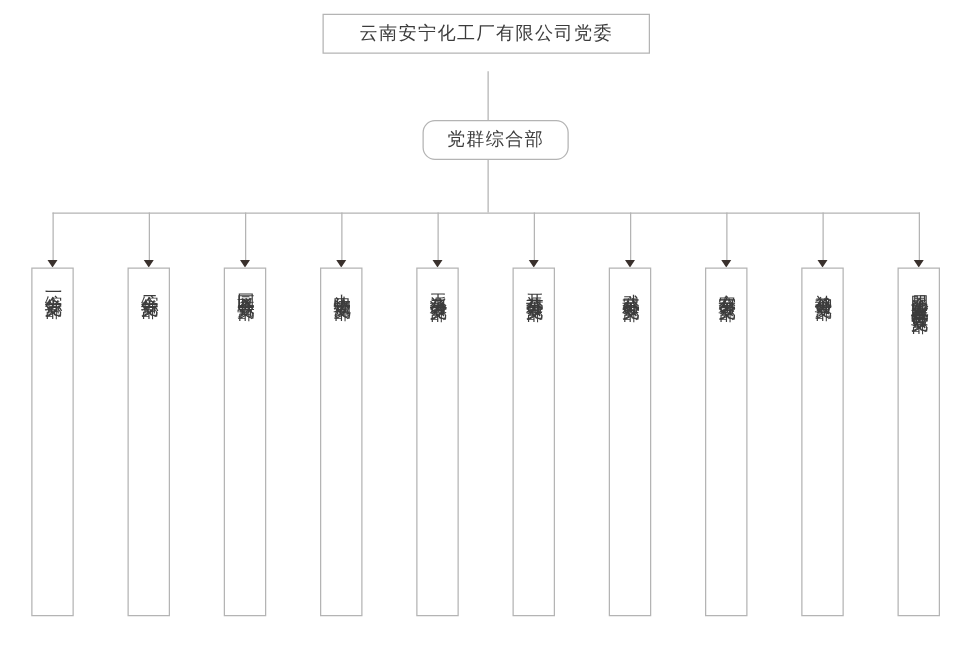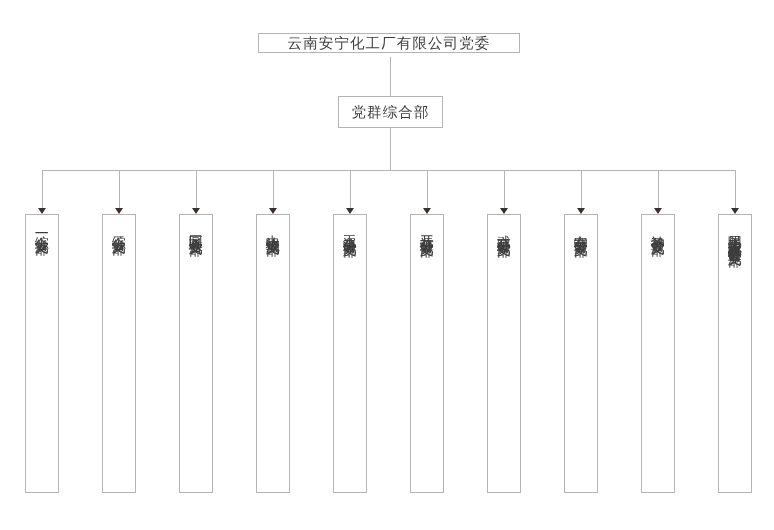--- a/index.html
+++ b/index.html
@@ -24,42 +24,43 @@
     position: absolute;
     box-sizing: border-box;
     background: #ffffff;
     border: 1px solid #b4b4b4;
     color: #3c3c3c;
   }
 
   
   .node-root {
     left: 258px;
-    top: 33px;
+    top: 11px;
     width: 262px;
-    height: 20px;
+    height: 32px;
     display: flex;
     align-items: center;
     justify-content: center;
   }
   .node-root .node-label {
     font-size: 14.5px;
     letter-spacing: 1.1px;
     white-space: nowrap;
     line-height: 1;
   }
 
   .node-dept {
     left: 338px;
     top: 96px;
-    width: 105px;
+    width: 117px;
     height: 32px;
     display: flex;
     align-items: center;
     justify-content: center;
+    border-radius: 10px;
   }
   .node-dept .node-label {
     font-size: 14.5px;
     letter-spacing: 1.1px;
     white-space: nowrap;
     line-height: 1;
   }
 
   
   .node-leaf {

